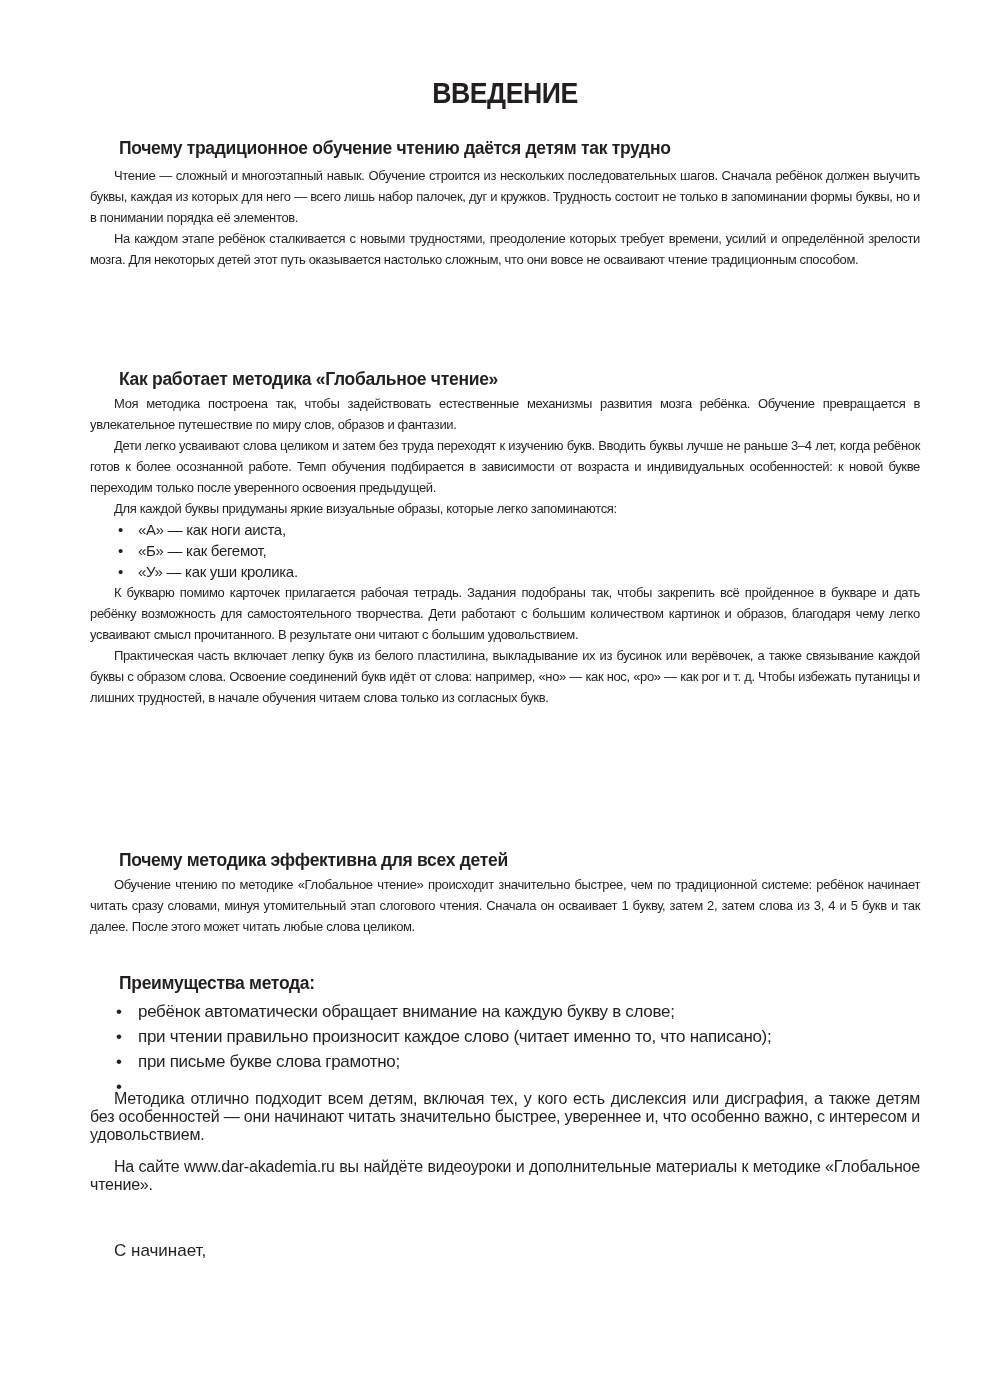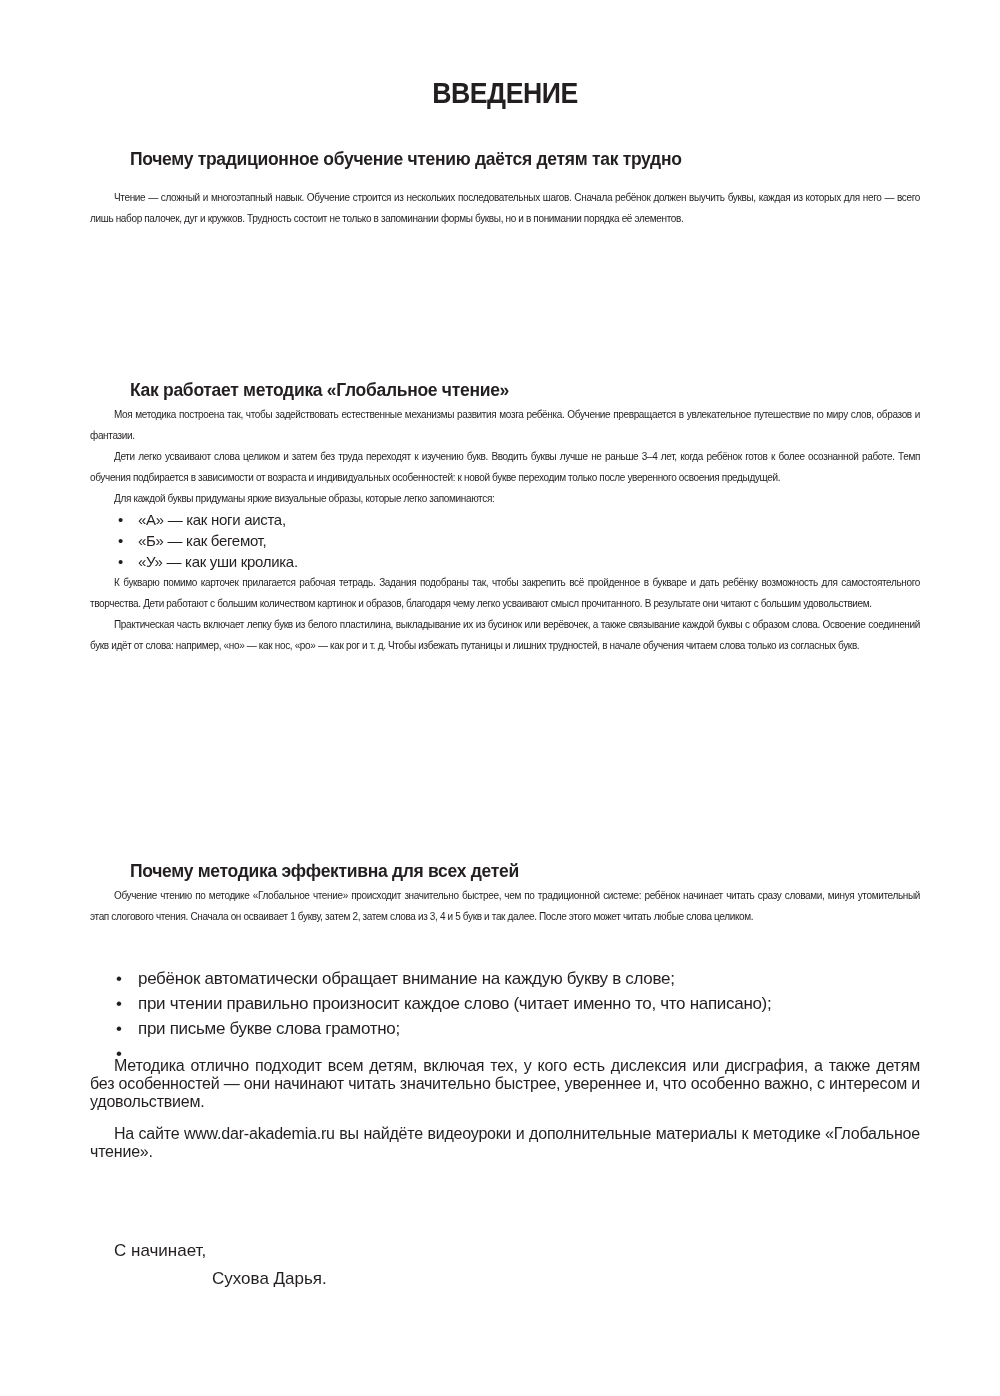--- a/index.html
+++ b/index.html
@@ -2,24 +2,24 @@
 <html><head>
 <meta charset="utf-8">
 <style>
   html, body { margin: 0; padding: 0; background: #ffffff; }
   body { width: 1000px; height: 1396px; position: relative; overflow: hidden;
          font-family: "Liberation Sans", sans-serif; color: #231f20; }
   .page { position: absolute; left: 90px; top: 0; width: 830px; }
   h1 { position: absolute; left: 0; top: 77px; width: 830px; margin: 0;
        text-align: center; font-size: 29px; font-weight: bold; letter-spacing: -0.5px;
        font-family: "Liberation Sans", sans-serif; transform: scaleX(0.92); }
-  h2 { margin: 16px; font-size: 17.5px; font-weight: bold; padding-left: 24px;
+  h2 { margin: 5px; font-size: 17.5px; font-weight: bold; padding-left: 24px;
        letter-spacing: -0.3px; line-height: 24px; }
   .sec { position: absolute; left: 0; width: 830px; }
-  p { margin: 0; font-size: 10px; line-height: 21px; text-align: justify;
+  p { margin: 0; font-size: 13px; line-height: 21px; text-align: justify;
       text-indent: 24px; letter-spacing: -0.35px; }
   ul { margin: 0; padding: 0; list-style: none; }
   li { font-size: 15px; line-height: 21px; padding-left: 48px; position: relative; letter-spacing: -0.3px; }
   li .bullet { position: absolute; left: 28px; top: 0; }
   .big p { font-size: 16px; line-height: 18px; letter-spacing: -0.2px; }
   .big li { font-size: 17px; line-height: 25px; }
   .big h2 { font-size: 17.5px; }
   .big li .bullet { left: 26px; }
   b.site { font-weight: normal; }
   .signoff { font-size: 17px; line-height: 28px; padding-left: 24px; }
@@ -28,20 +28,21 @@
 </head>
 <body>
 
 <div class="page">
 
   <h1>ВВЕДЕНИЕ</h1>
 
   <div class="sec" style="top:131px">
     <h2>Почему традиционное обучение чтению даётся детям так трудно</h2>
     <p>Чтение — сложный и многоэтапный навык. Обучение строится из нескольких последовательных шагов. Сначала ребёнок должен выучить буквы, каждая из которых для него — всего лишь набор палочек, дуг и кружков. Трудность состоит не только в запоминании формы буквы, но и в понимании порядка её элементов.</p>
+    <p>На каждом этапе ребёнок сталкивается с новыми трудностями, преодоление которых требует времени, усилий и определённой зрелости мозга. Для некоторых детей этот путь оказывается настолько сложным, что они вовсе не осваивают чтение традиционным способом.</p>
   </div>
 
   <div class="sec" style="top:362px">
     <h2 style="margin-bottom:2px">Как работает методика «Глобальное чтение»</h2>
     <p>Моя методика построена так, чтобы задействовать естественные механизмы развития мозга ребёнка. Обучение превращается в увлекательное путешествие по миру слов, образов и фантазии.</p>
     <p>Дети легко усваивают слова целиком и затем без труда переходят к изучению букв. Вводить буквы лучше не раньше 3–4 лет, когда ребёнок готов к более осознанной работе. Темп обучения подбирается в зависимости от возраста и индивидуальных особенностей: к новой букве переходим только после уверенного освоения предыдущей.</p>
     <p>Для каждой буквы придуманы яркие визуальные образы, которые легко запоминаются:</p>
     <ul>
       <li><span class="bullet">•</span><span>«А» — как ноги аиста,</span></li>
       <li><span class="bullet">•</span><span>«Б» — как бегемот,</span></li>
@@ -50,28 +51,28 @@
     <p>К букварю помимо карточек прилагается рабочая тетрадь. Задания подобраны так, чтобы закрепить всё пройденное в букваре и дать ребёнку возможность для самостоятельного творчества. Дети работают с большим количеством картинок и образов, благодаря чему легко усваивают смысл прочитанного. В результате они читают с большим удовольствием.</p>
     <p>Практическая часть включает лепку букв из белого пластилина, выкладывание их из бусинок или верёвочек, а также связывание каждой буквы с образом слова. Освоение соединений букв идёт от слова: например, «но» — как нос, «ро» — как рог и т. д. Чтобы избежать путаницы и лишних трудностей, в начале обучения читаем слова только из согласных букв.</p>
   </div>
 
   <div class="sec" style="top:843px">
     <h2 style="margin-bottom:2px">Почему методика эффективна для всех детей</h2>
     <p>Обучение чтению по методике «Глобальное чтение» происходит значительно быстрее, чем по традиционной системе: ребёнок начинает читать сразу словами, минуя утомительный этап слогового чтения. Сначала он осваивает 1 букву, затем 2, затем слова из 3, 4 и 5 букв и так далее. После этого может читать любые слова целиком.</p>
   </div>
 
   <div class="sec big" style="top:966px">
+    <h2 style="margin-bottom:4px">Преимущества метода:</h2>
     <ul>
       <li><span class="bullet">•</span><span>ребёнок автоматически обращает внимание на каждую букву в слове;</span></li>
       <li><span class="bullet">•</span><span>при чтении правильно произносит каждое слово (читает именно то, что написано);</span></li>
       <li><span class="bullet">•</span><span>при письме букве слова грамотно;</span></li>
       <li><span class="bullet">•</span></li>
     </ul>
     <p style="margin-top:16px">Методика отлично подходит всем детям, включая тех, у кого есть дислексия или дисграфия, а также детям без особенностей — они начинают читать значительно быстрее, увереннее и, что особенно важно, с интересом и удовольствием.</p>
     <p style="margin-top:14px"><span>На сайте </span><b class="site">www.dar-akademia.ru</b><span> вы найдёте видеоуроки и дополнительные материалы к методике «Глобальное чтение».</span></p>
   </div>
 
   <div class="sec" style="top:1237px">
     <div class="signoff">С начинает,</div>
-    <div class="sig">Сухова Дарья.</div>
   </div>
 
 </div>
 
 </body></html>

